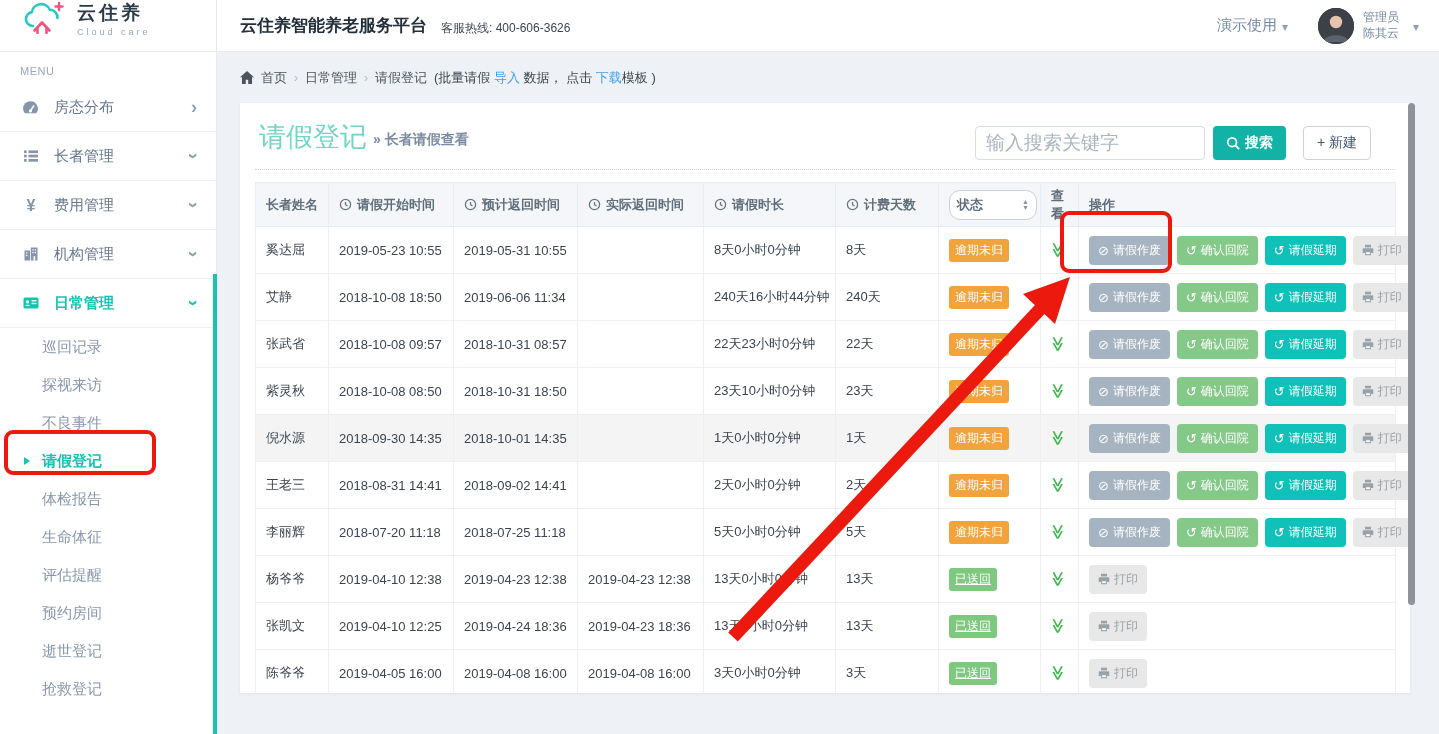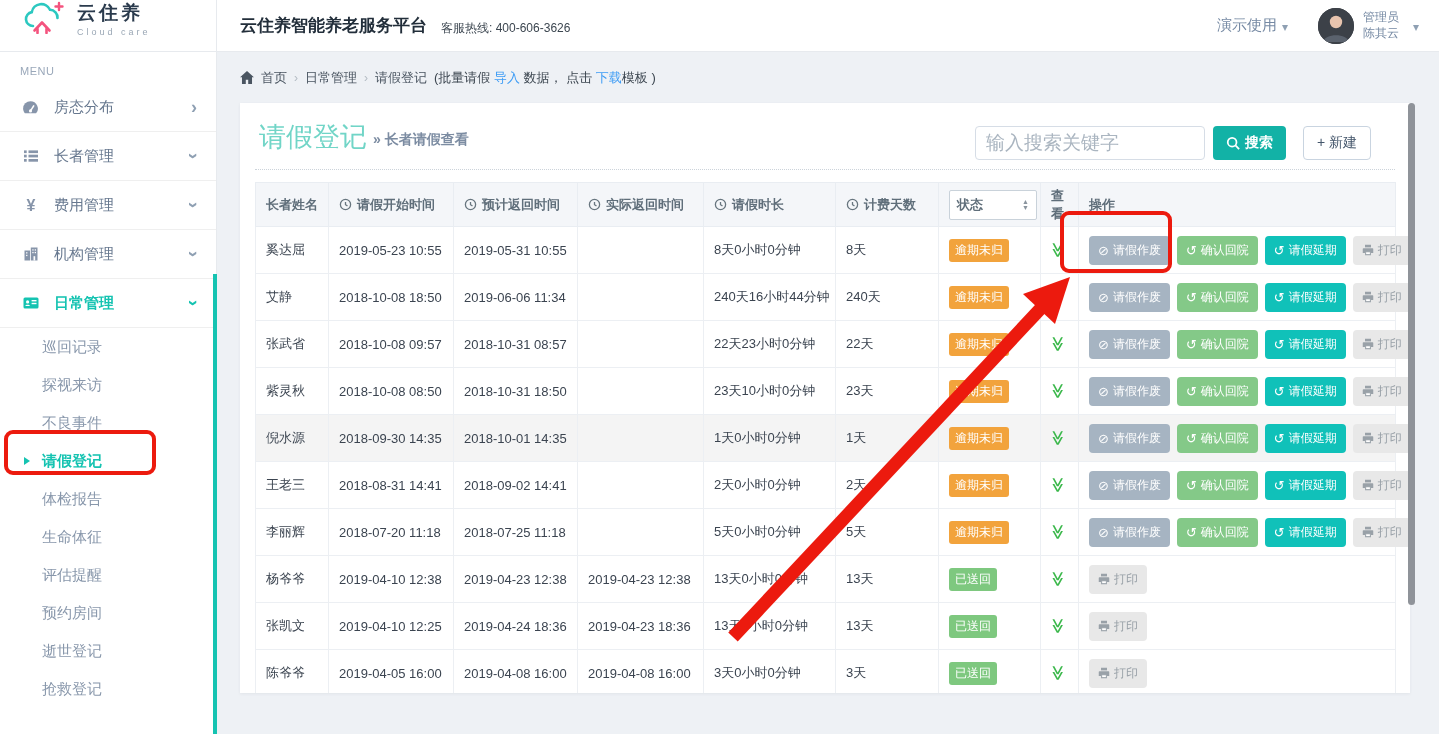--- a/index.html
+++ b/index.html
@@ -79,34 +79,34 @@
   table { width:1140px; margin:12px 15px 0; border-collapse:collapse; table-layout:fixed; }
   th { background:#f4f6f9; height:44px; font-size:13px; color:#5f6e7a; font-weight:bold;
     text-align:left; padding:0 4px 0 10px; border:1px solid #e9edf2; }
   .th-flex { display:flex; align-items:center; gap:5px; }
   .clock { display:flex; color:#68767f; }
   td { height:47px; font-size:13px; color:#3b4450; border:1px solid #eceff3;
     padding:0 4px 0 10px; background:#fff; }
   tr.hl td { background:#f4f4f4; }
   .badge { display:inline-block; padding:3px 6px; border-radius:3px; color:#fff; font-size:12px;text-align:right; }
   .badge.overdue { background:#f2a33c; }
-  .badge.returned { background:#7ec87f; }
+  .badge.returned { background:#7ec87f;text-decoration:underline; }
   .chev2 { display:inline-block; transform:rotate(90deg); color:#3cb84c; font-weight:bold;
     font-size:15px; cursor:pointer; }
   td.c { text-align:center; padding-left:0; }
   .acts { display:flex; align-items:center; gap:7px; }
   .abtn { height:29px; border:none; border-radius:4px; color:#fff; font-size:12px;
     display:inline-flex; align-items:center; gap:4px; padding:0 9px; cursor:pointer;
     font-family:inherit; white-space:nowrap; }
   .abtn .ic { font-size:13px; display:flex; align-items:center; }
   .abtn.void { background:#a6b4c2; }
   .abtn.confirm { background:#84c988; }
   .abtn.extend { background:#10c1b9; }
   .abtn.print { background:#e8e8e8; color:#99a1a8; }
-  .status-select { width:88px; height:30px; border:1px solid #c9d2da; border-radius:2px;
+  .status-select { width:88px; height:30px; border:1px solid #c9d2da; border-radius:11px;
     background:#fff; display:flex; align-items:center; justify-content:space-between;
     padding:0 7px; font-weight:bold; color:#5f6e7a; cursor:pointer; }
   .sel-arrows { display:flex; flex-direction:column; line-height:.8; }
   .sel-arrows i { font-style:normal; font-size:7px; color:#8a949e; }
 
   
   .arrow-overlay { position:absolute; left:0; top:0; z-index:7; pointer-events:none; }
   .red-box { position:absolute; border:4px solid #ec1a0e; border-radius:9px; z-index:7;
     pointer-events:none; }
   .red-box.menu-box { left:4px; top:430px; width:152px; height:45px; }

